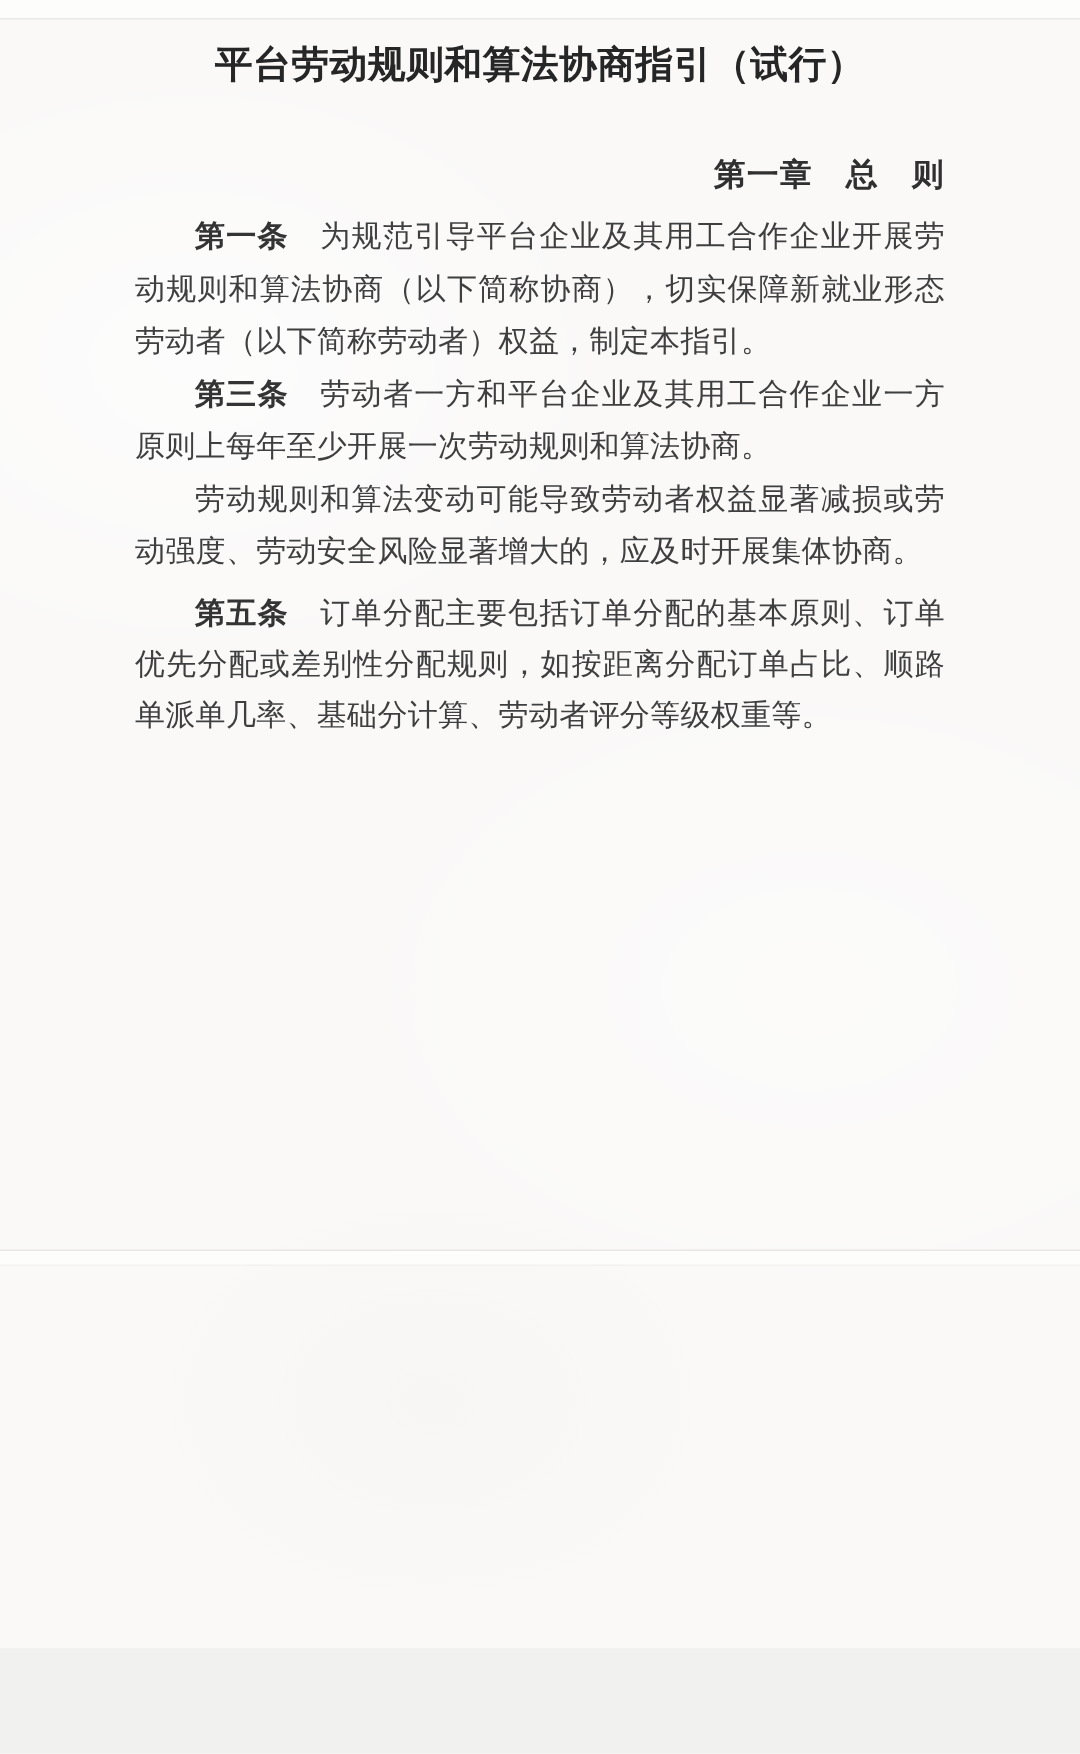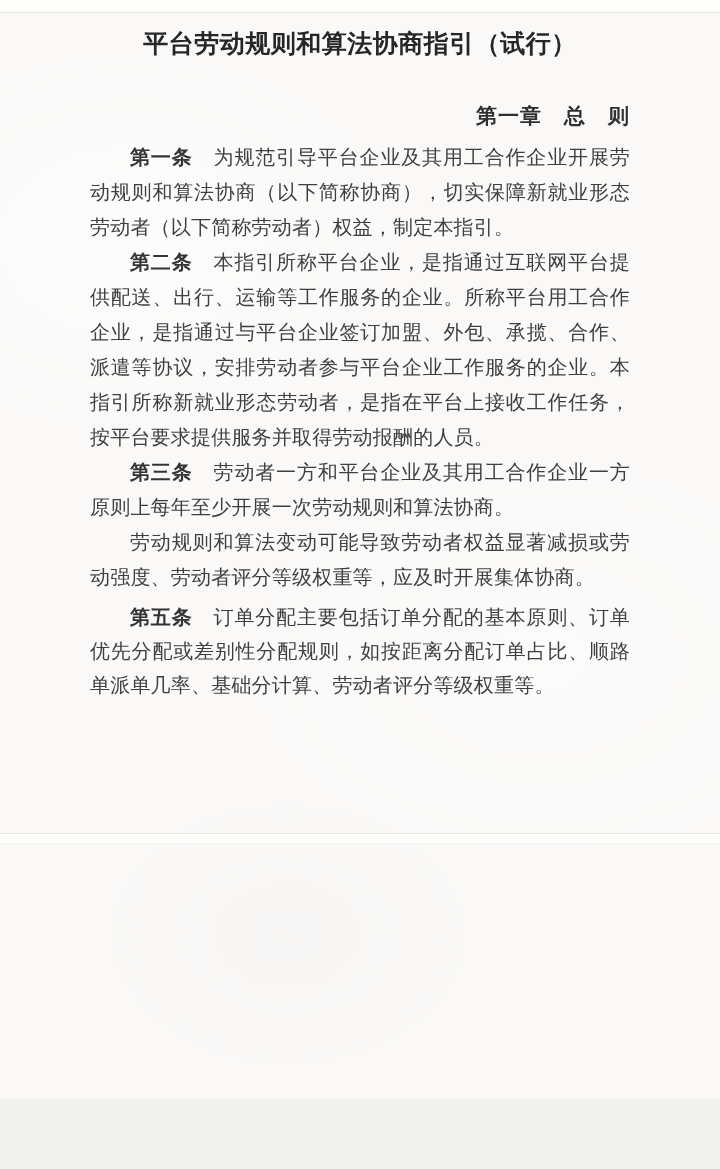--- a/index.html
+++ b/index.html
@@ -57,21 +57,20 @@
     font-weight: 700;
     text-align: right;
     letter-spacing: 1px;
     color: #303030;
   }
   .section:nth-of-type(2) h2 {
     margin-top: 238px;
   }
   .paras {
     margin-top: 12px;
-    font-family: Liberation Mono, monospace;
   }
   .section:nth-of-type(2) .paras {
     margin-top: 6px;
   }
   .paras p {
     margin: 0;
     font-size: 20px;
     line-height: 35px;
     color: #3f3f3f;
     text-align: justify;
@@ -94,23 +93,22 @@
 <div class="scan">
   <div class="edge-strip-top"></div>
   <div class="page-seam"></div>
   <div class="content">
     <h1 class="doc-title">平台劳动规则和算法协商指引（试行）</h1>
     <div id="sections">
         <section class="section">
           <h2>第一章　总　则</h2>
           <div class="paras">
             <p><span class="art-label">第一条</span><span>为规范引导平台企业及其用工合作企业开展劳动规则和算法协商（以下简称协商），切实保障新就业形态劳动者（以下简称劳动者）权益，制定本指引。</span></p>
-            <p><span class="art-label">第二条</span><span>本指引所称平台企业，是指通过互联网平台提供配送、出行、运输等工作服务的企业。所称平台用工合作企业，是指通过与平台企业签订加盟、外包、承揽、合作、派遣等协议，安排劳动者参与平台企业工作服务的企业。本指引所称新就业形态劳动者，是指在平台上接收工作任务，按平台要求提供服务并取得劳动报酬的人员。</span></p>
             <p><span class="art-label">第三条</span><span>劳动者一方和平台企业及其用工合作企业一方原则上每年至少开展一次劳动规则和算法协商。</span></p>
-            <p><span>劳动规则和算法变动可能导致劳动者权益显著减损或劳动强度、劳动者评分等级权重等，应及时开展集体协商。</span></p>
+            <p><span>劳动规则和算法变动可能导致劳动者权益显著减损或劳动强度、劳动安全风险显著增大的，应及时开展集体协商。</span></p>
           </div>
         </section>
         <section class="section">
           <div class="paras">
             <p><span class="art-label">第五条</span><span>订单分配主要包括订单分配的基本原则、订单优先分配或差别性分配规则，如按距离分配订单占比、顺路单派单几率、基础分计算、劳动者评分等级权重等。</span></p>
           </div>
         </section>
       </div>
   </div>
 </div>

